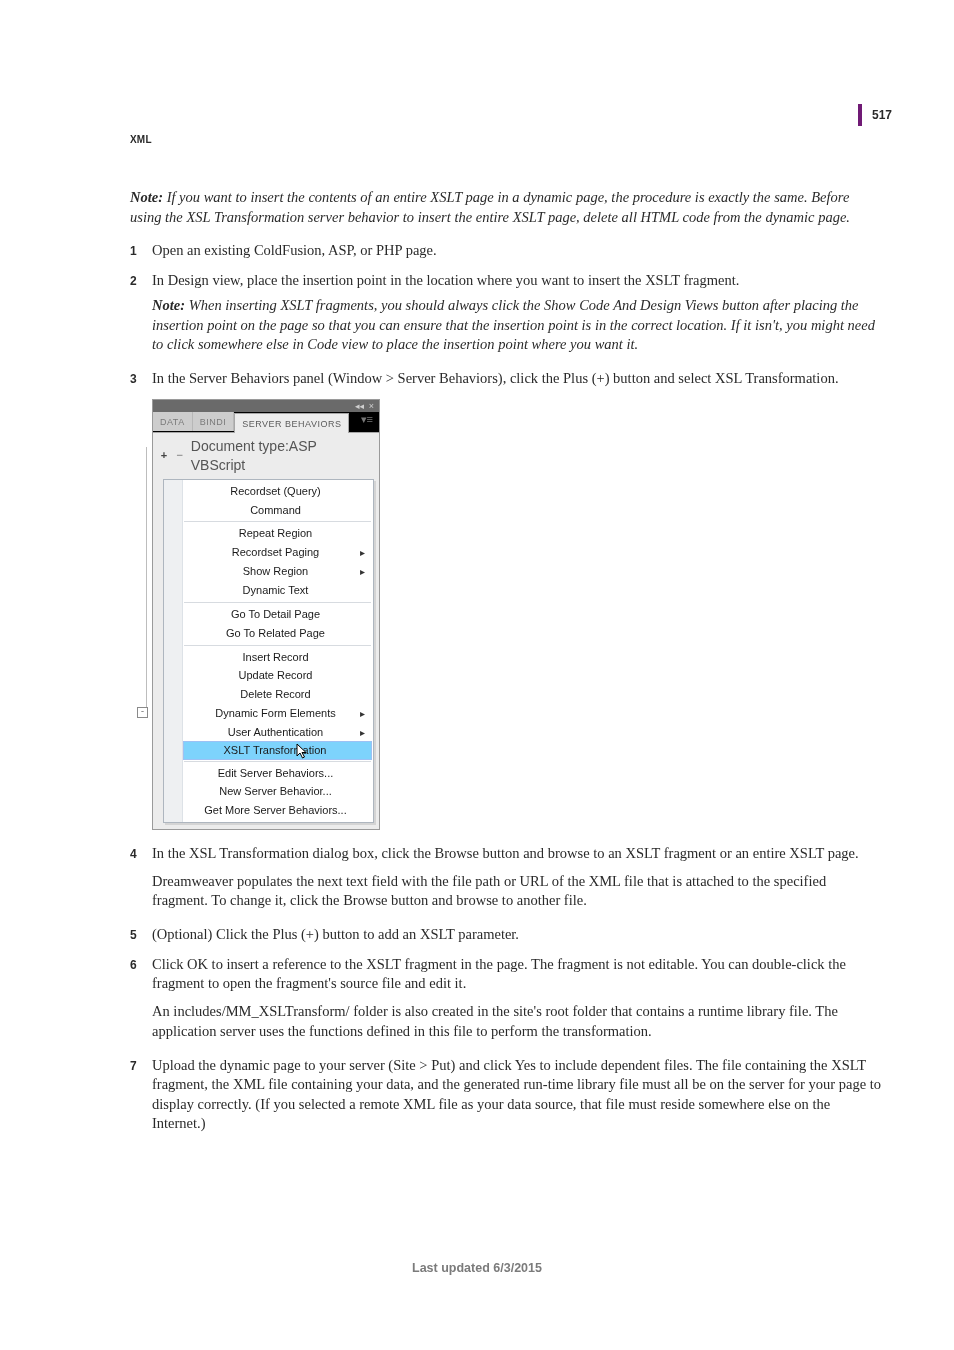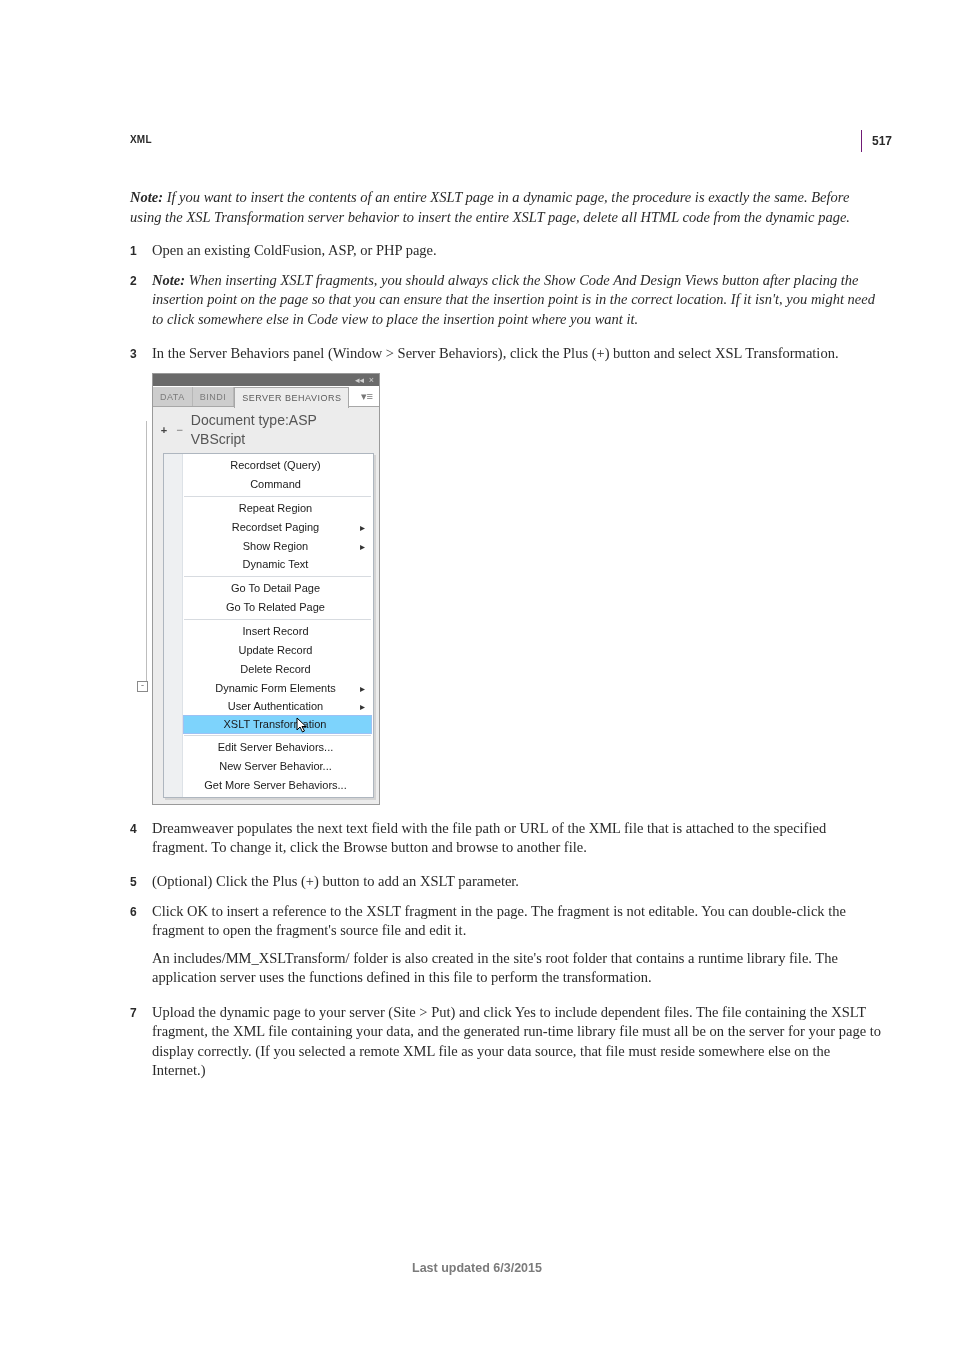--- a/index.html
+++ b/index.html
@@ -22,23 +22,23 @@
     top: 134px;
     left: 130px;
     font-family: "Myriad Pro", Arial, Helvetica, sans-serif;
     font-weight: 700;
     font-size: 10px;
     letter-spacing: 0.2px;
     color: #2a2a2a;
   }
   .page-number-box {
     position: absolute;
-    top: 130px;
+    top: 104px;
     right: 62px;
-    border-left: 1px solid #701a75;
+    border-left: 4px solid #701a75;
     padding: 4px 0 4px 10px;
     font-family: "Myriad Pro", Arial, Helvetica, sans-serif;
     font-weight: 700;
     font-size: 12px;
     margin-left: 48px;
   }
   .content {
     margin-top: 70px;
     font-size: 14.5px;
     line-height: 1.35;
@@ -111,24 +111,24 @@
     padding-right: 3px;
   }
   .titlebar-icon {
     width: 9px; height: 9px;
     color: #cfcfcf;
     font-size: 9px; line-height: 9px;
     text-align:center;
   }
   .panel-tabs {
     display: flex;
-    background: #ffffff;
+    background: #000000;
     border-bottom: 1px solid #a7a7a7;
     height: 20px;
-    align-items: center;
+    align-items: flex-start;
   }
   .panel-tab {
     font-size: 9px;
     letter-spacing: 0.5px;
     color: #7a7a7a;
     padding: 4px 7px 3px 7px;
     border-right: 1px solid #b7b7b7;
     background: #cdcdcd;
   }
   .panel-tab.active {
@@ -260,20 +260,21 @@
 
     <ol class="steps">
 
       <li>
         <span class="num">1</span>
         <div class="step-body">Open an existing ColdFusion, ASP, or PHP page.</div>
       </li>
 
       <li>
         <span class="num">2</span>
+        <div class="step-body">In Design view, place the insertion point in the location where you want to insert the XSLT fragment.</div>
         <p class="inner-note">
           <span class="note-label">Note:</span><span> When inserting XSLT fragments, you should always click the Show Code And Design Views button after placing the insertion point on the page so that you can ensure that the insertion point is in the correct location. If it isn't, you might need to click somewhere else in Code view to place the insertion point where you want it.</span>
         </p>
       </li>
 
       <li>
         <span class="num">3</span>
         <div class="step-body">In the Server Behaviors panel (Window &gt; Server Behaviors), click the Plus (+) button and select XSL Transformation.</div>
 
         <div class="panel-wrap">
@@ -329,20 +330,21 @@
                 <li>New Server Behavior...</li>
                 <li>Get More Server Behaviors...</li>
               </ul>
             </div>
           </div>
         </div>
       </li>
 
       <li>
         <span class="num">4</span>
+        <div class="step-body">In the XSL Transformation dialog box, click the Browse button and browse to an XSLT fragment or an entire XSLT page.</div>
         <p class="step-followup">Dreamweaver populates the next text field with the file path or URL of the XML file that is attached to the specified fragment. To change it, click the Browse button and browse to another file.</p>
       </li>
 
       <li>
         <span class="num">5</span>
         <div class="step-body">(Optional) Click the Plus (+) button to add an XSLT parameter.</div>
       </li>
 
       <li>
         <span class="num">6</span>

